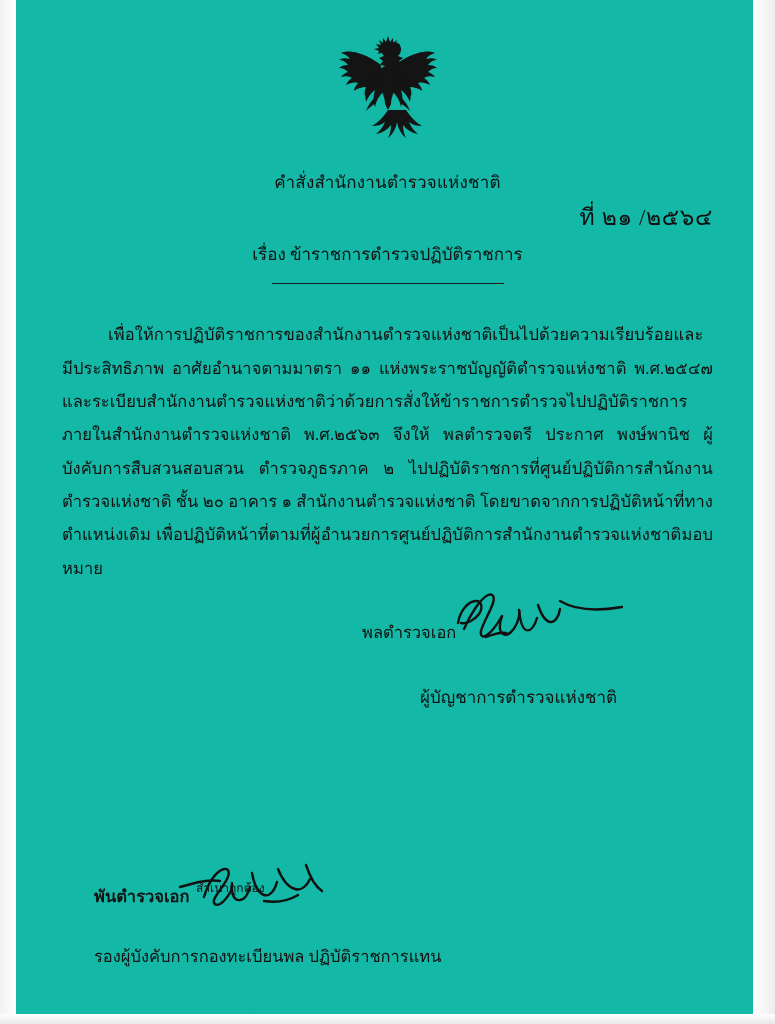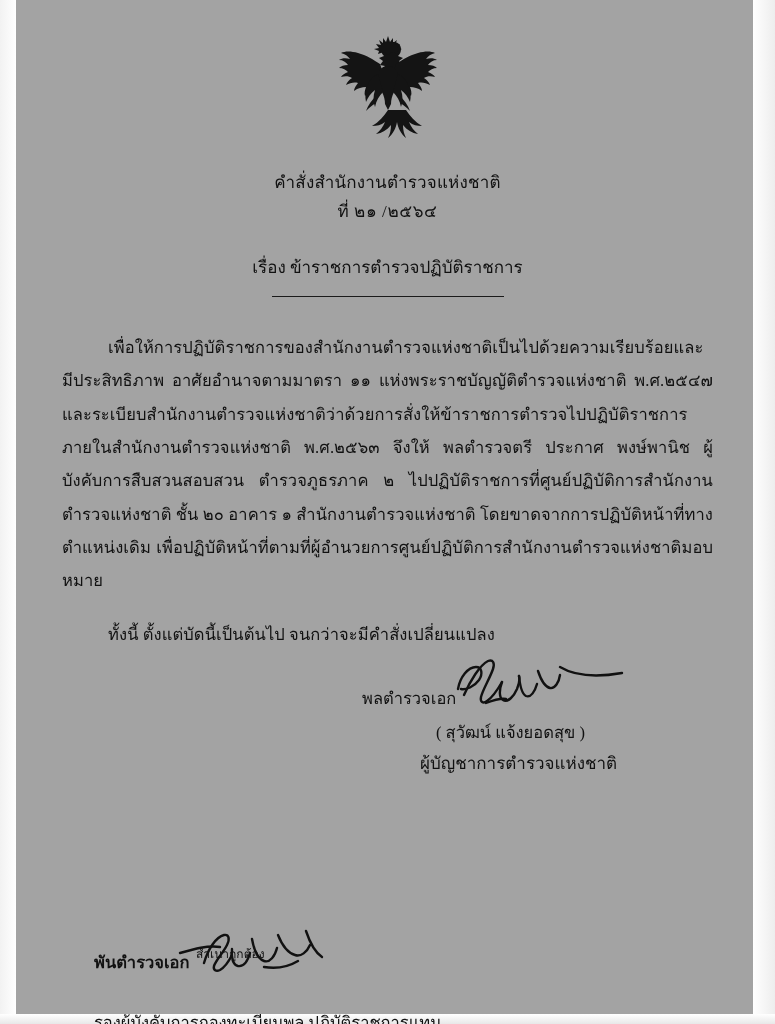--- a/index.html
+++ b/index.html
@@ -12,21 +12,21 @@
     height: 1024px;
     font-family: "Liberation Serif", "DejaVu Serif", serif;
     color: #111111;
     overflow: hidden;
     position: relative;
   }
   .page {
     position: relative;
     width: 775px;
     height: 1024px;
-    background: #a3a3a3;
+    background: #14b8a6;
     box-sizing: border-box;
     padding: 0 62px;
   }
   
   .scan-edge-left {
     position: absolute;
     left: 0; top: 0;
     width: 16px; height: 1024px;
     background: linear-gradient(to right, #f2f2f2, #ffffff);
   }
@@ -59,31 +59,31 @@
   .doc-head {
     text-align: center;
     margin-top: 22px;
   }
   .doc-title {
     font-size: 17px;
     letter-spacing: .2px;
     line-height: 1.5;
   }
   .doc-number {
-    font-size: 17px;
+    font-size: 23px;
     line-height: 1.9;
     letter-spacing: .6px;
+    text-align: right;
   }
   .doc-subject {
     font-size: 17px;
     line-height: 1.9;
     position: relative;
     display: inline-block;
     padding: 0 4px;
-    margin-top: 24px;
   }
   .rule {
     width: 232px;
     height: 1px;
     background: #1a1a1a;
     margin: 12px auto 0;
   }
 
   
   .body-text {
@@ -215,37 +215,35 @@
 
   <div class="doc-head">
     <div class="doc-title">คำสั่งสำนักงานตำรวจแห่งชาติ</div>
     <div class="doc-number">ที่ ๒๑ /๒๕๖๔</div>
     <div class="doc-subject">เรื่อง  ข้าราชการตำรวจปฏิบัติราชการ</div>
     <div class="rule"></div>
   </div>
 
   <div class="body-text">
     <p class="indent">เพื่อให้การปฏิบัติราชการของสำนักงานตำรวจแห่งชาติเป็นไปด้วยความเรียบร้อยและมีประสิทธิภาพ อาศัยอำนาจตามมาตรา ๑๑ แห่งพระราชบัญญัติตำรวจแห่งชาติ พ.ศ.๒๕๔๗ และระเบียบสำนักงานตำรวจแห่งชาติว่าด้วยการสั่งให้ข้าราชการตำรวจไปปฏิบัติราชการภายในสำนักงานตำรวจแห่งชาติ พ.ศ.๒๕๖๓ จึงให้ พลตำรวจตรี ประกาศ พงษ์พานิช ผู้บังคับการสืบสวนสอบสวน ตำรวจภูธรภาค ๒ ไปปฏิบัติราชการที่ศูนย์ปฏิบัติการสำนักงานตำรวจแห่งชาติ ชั้น ๒๐ อาคาร ๑ สำนักงานตำรวจแห่งชาติ โดยขาดจากการปฏิบัติหน้าที่ทางตำแหน่งเดิม เพื่อปฏิบัติหน้าที่ตามที่ผู้อำนวยการศูนย์ปฏิบัติการสำนักงานตำรวจแห่งชาติมอบหมาย</p>
-    <p class="indent para-gap">ทั้งนี้ ตั้งแต่บัดนี้เป็นต้นไป จนกว่าจะมีคำสั่งเปลี่ยนแปลง</p>
   </div>
 
   <div class="sign-block-1">
     <div class="sign-rank">พลตำรวจเอก</div>
     <svg class="sig-1" viewBox="0 0 180 70">
       <g fill="none" stroke="#111" stroke-width="2.4" stroke-linecap="round" stroke-linejoin="round">
         <path d="M8 38c2-12 10-22 18-22 6 0 7 7 3 13-5 7-13 10-18 9"></path>
         <path d="M14 44c6-14 16-30 24-34 5-2 7 2 5 8-3 9-10 20-12 28-1 5 2 7 6 4 6-4 11-12 15-19"></path>
         <path d="M52 31c-3 8-3 16 1 18 5 3 11-4 14-11 2-5 3-10 2-13"></path>
         <path d="M69 25c1 10 3 18 7 20 5 2 9-5 11-12"></path>
         <path d="M88 20c3 9 7 16 12 17 5 1 9-6 10-13"></path>
         <path d="M110 16c10 6 28 12 62 6"></path>
         <path d="M36 52c8-3 14-5 20-4"></path>
       </g>
     </svg>
-    <div class="sign-name">( สุวัฒน์ แจ้งยอดสุข )</div>
     <div class="sign-pos">ผู้บัญชาการตำรวจแห่งชาติ</div>
   </div>
 
   <div class="copy-block">
     <div class="copy-certified">สำเนาถูกต้อง</div>
     <div class="copy-rank">พันตำรวจเอก</div>
     <svg class="sig-2" viewBox="0 0 170 58">
       <g fill="none" stroke="#111" stroke-width="2.4" stroke-linecap="round" stroke-linejoin="round">
         <path d="M6 30c14-4 28-8 40-6"></path>
         <path d="M30 40c4-14 12-26 20-28 5-1 6 4 3 10-4 8-11 15-13 21-1 4 2 6 6 4 5-3 9-9 12-15"></path>

